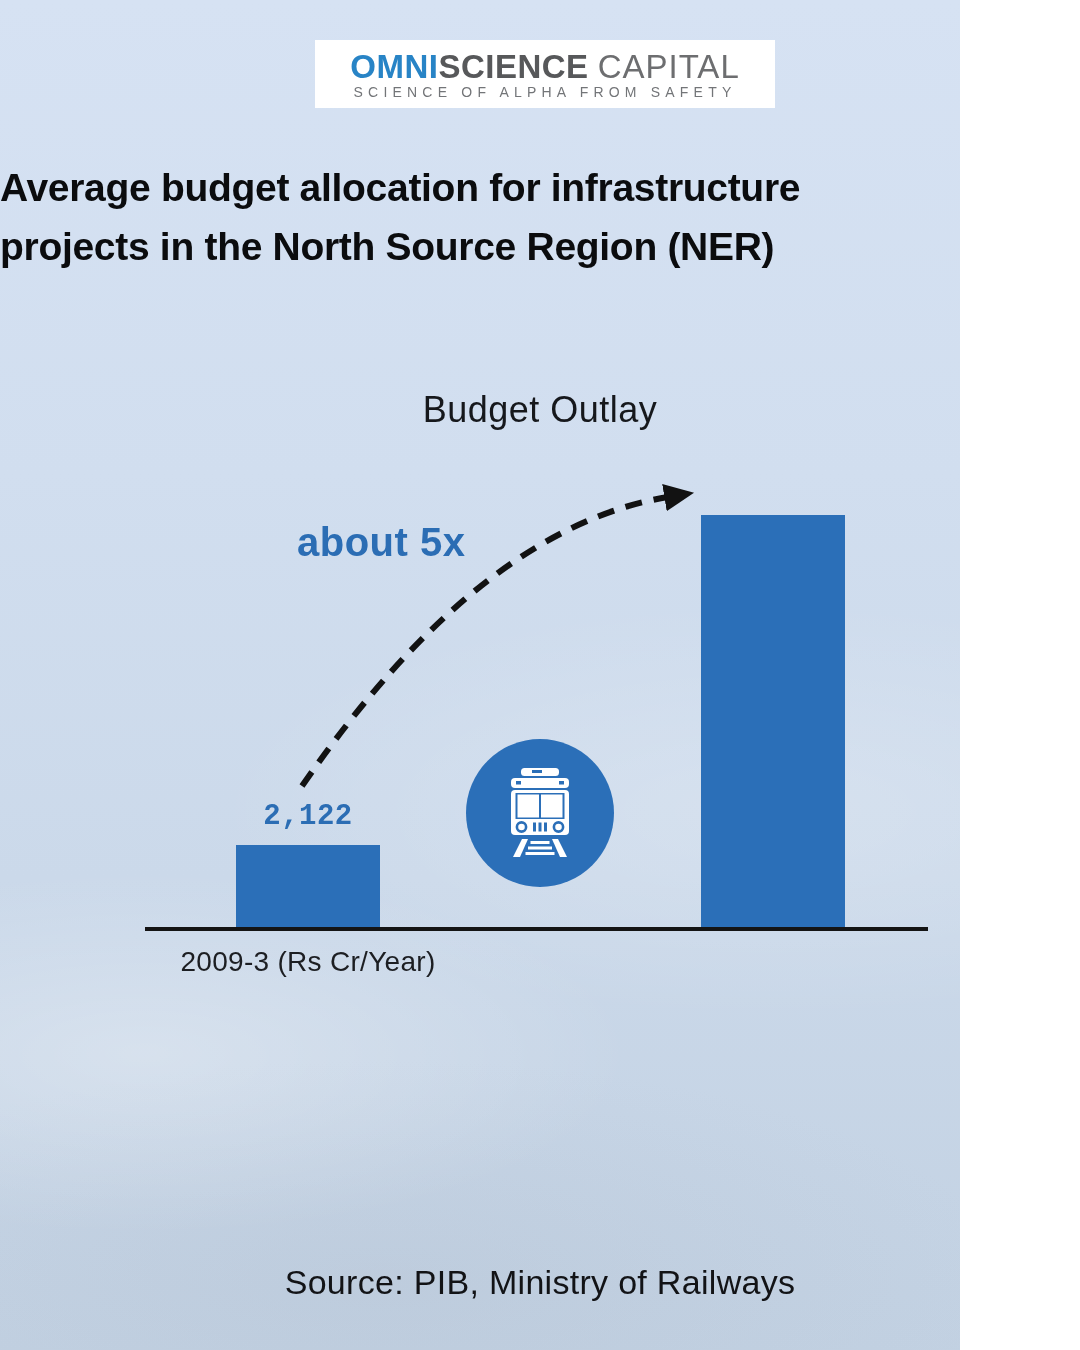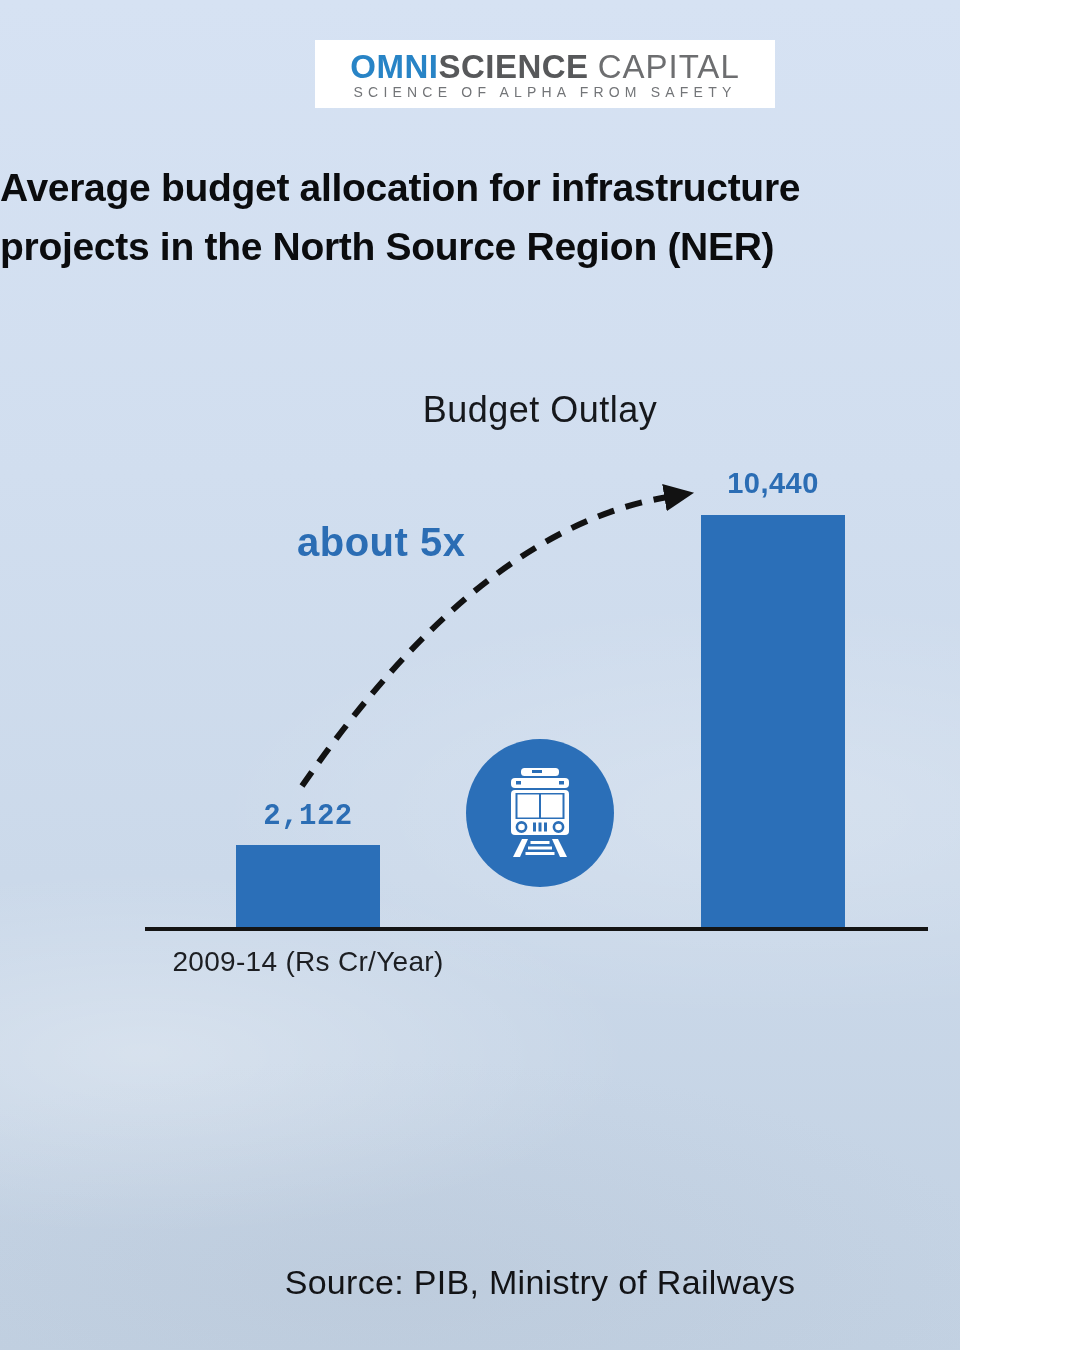--- a/index.html
+++ b/index.html
@@ -129,28 +129,27 @@
       <marker id="arrowhead" markerWidth="5" markerHeight="4.6" refX="0.6" refY="2.3" orient="auto">
         <path d="M0,0 L5,2.3 L0,4.6 Z" fill="#121212"></path>
       </marker>
     </defs>
     <path d="M 302 786 Q 480 528 668 497" fill="none" stroke="#121212" stroke-width="6" stroke-dasharray="17 12" marker-end="url(#arrowhead)"></path>
   </svg>
 
   <div class="annotation">about 5x</div>
 
   <div class="value-label v0">2,122</div>
-  <div class="value-label v1">10,440</div>
 
   <div class="bar b0" style="height: 84px;"></div>
   <div class="bar b1" style="height: 414px;"></div>
 
   <div class="axis-line"></div>
 
-  <div class="cat-label c0">2009-14 (Rs Cr/Year)</div>
+  <div class="cat-label c0">2009-3 (Rs Cr/Year)</div>
 
   <div class="train-badge">
     <svg width="100" height="100" viewBox="0 0 100 100" xmlns="http://www.w3.org/2000/svg">
 
       <rect x="31" y="5" width="38" height="8" rx="3.5" fill="#ffffff"></rect>
       <rect x="42" y="7" width="10" height="3" fill="#2b6fb8"></rect>
 
       <rect x="21" y="15" width="58" height="10" rx="4" fill="#ffffff"></rect>
       <rect x="26" y="18" width="5" height="3.5" fill="#2b6fb8"></rect>
       <rect x="69" y="18" width="5" height="3.5" fill="#2b6fb8"></rect>

